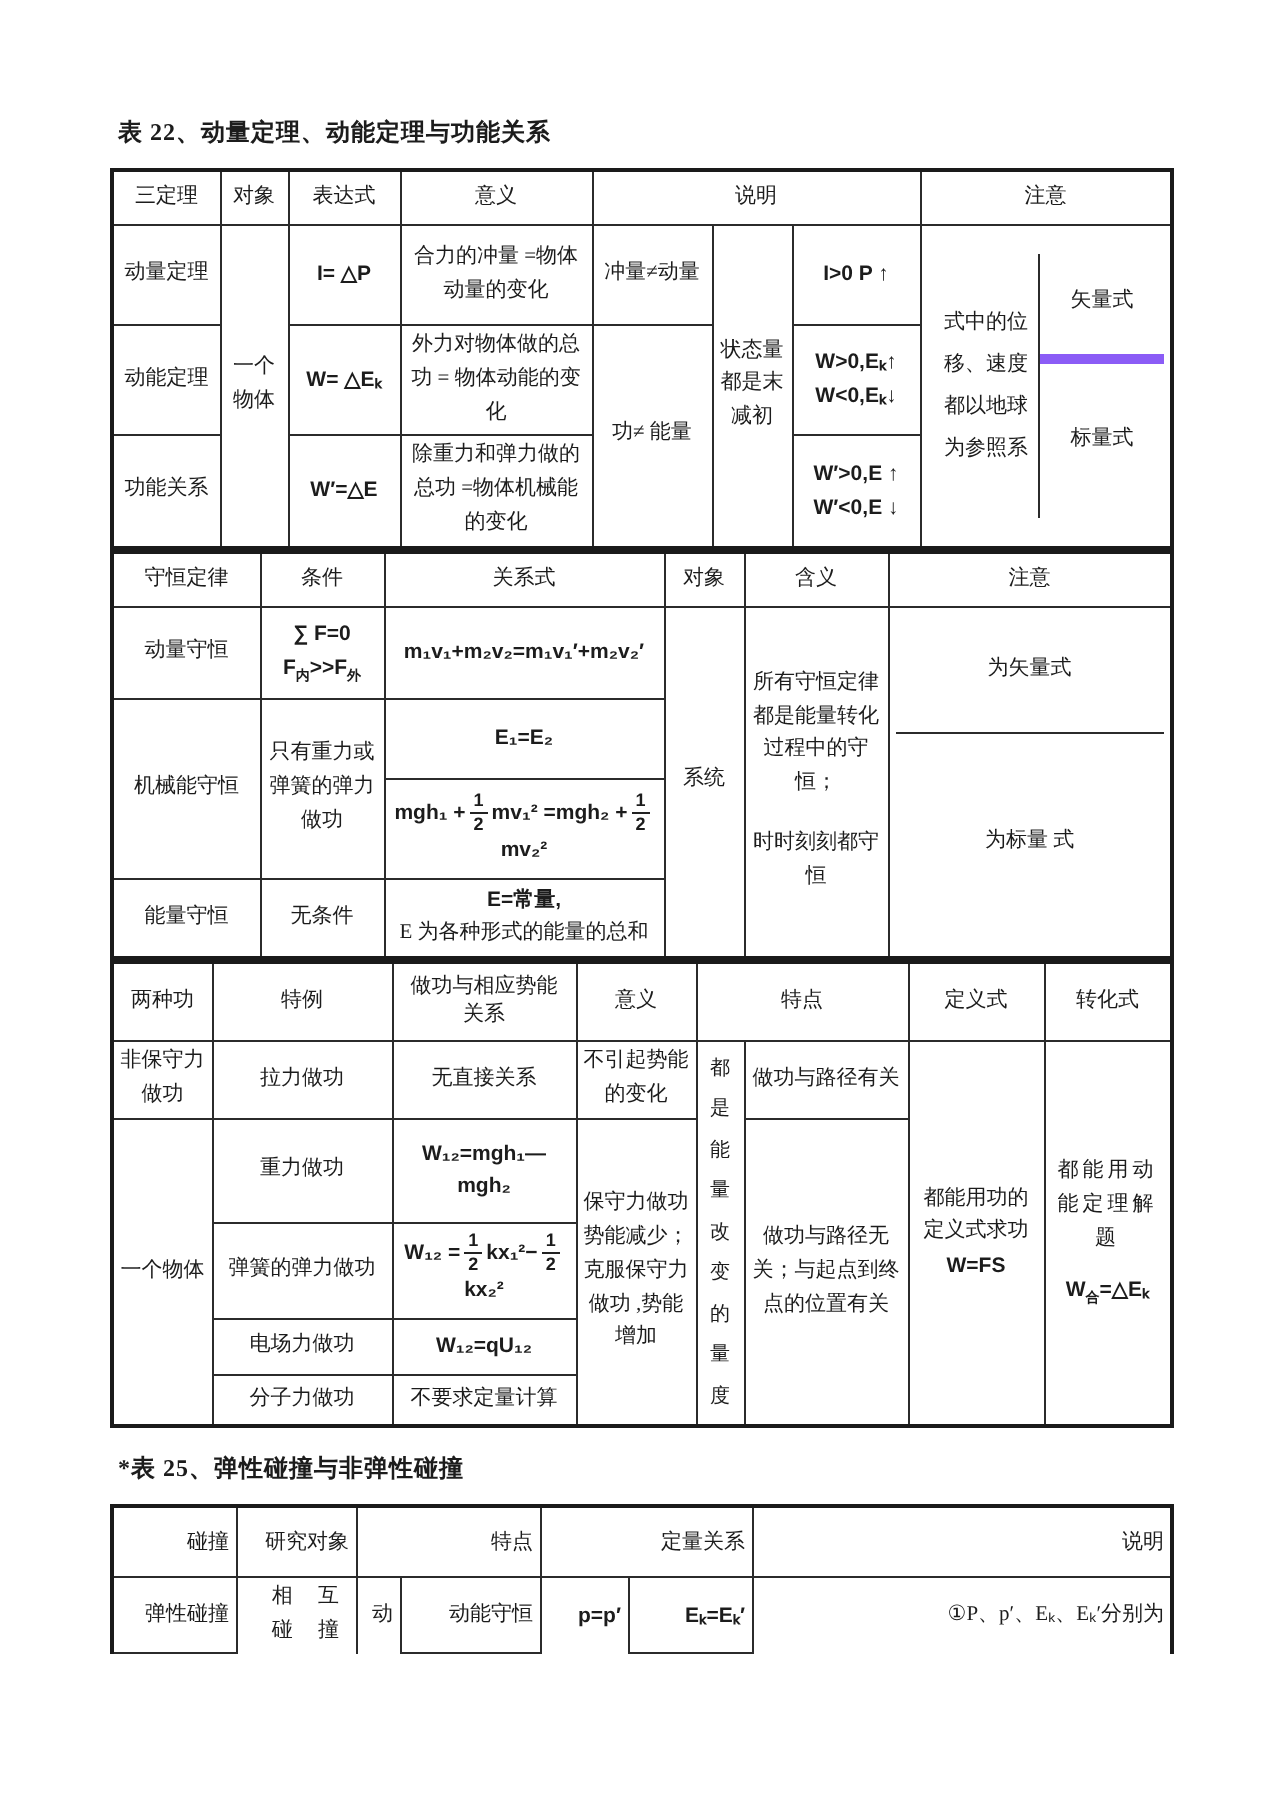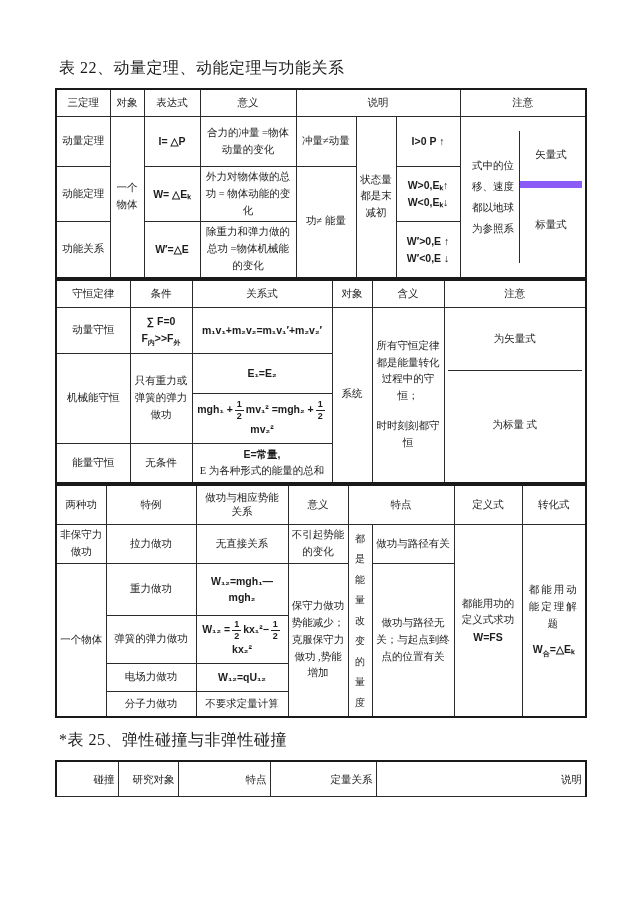--- a/index.html
+++ b/index.html
@@ -1,39 +1,39 @@
 <!DOCTYPE html>
 <html><head>
 <meta charset="utf-8">
 <style>
   html,body{margin:0;padding:0;background:#ffffff;}
   .page{width:640px;height:906px;background:#ffffff;position:relative;overflow:hidden;
         font-family:"Liberation Serif", serif;color:#1c1c1c;}
   .content{padding:58px 0 0 55px;width:532px;}
-  .title{font-size:16px;font-weight:normal;letter-spacing:.5px;margin:0 0 9px 4px;}
+  .title{font-size:12px;font-weight:bold;letter-spacing:.5px;margin:0 0 9px 4px;}
   .gap{margin-top:12px;}
   table.t{border-collapse:collapse;table-layout:fixed;width:530px;font-size:10.5px;
           border:2px solid #1a1a1a;}
   .t td{border:1px solid #2b2b2b;text-align:center;vertical-align:middle;
         padding:2px 3px;line-height:1.6;overflow:hidden;}
   .hrow td{height:22px;line-height:1.3;}
   .left{text-align:left;padding:2px 5px;line-height:1.75;}
   .formula{font-family:"Liberation Sans", sans-serif;font-weight:bold;font-size:10.5px;}
   .formula sub{font-size:7px;}
   .frac{display:inline-flex;flex-direction:column;vertical-align:middle;line-height:1;
         font-size:9px;margin:0 2px;font-family:"Liberation Sans",sans-serif;font-weight:bold;}
   .frac .fn{border-bottom:1px solid #222;padding:0 2px 1px;}
   .frac .fd{padding-top:1px;}
   .p0{padding:0;}
   
   .att-wrap{display:flex;height:100%;min-height:132px;}
   .att-left{flex:1;border-right:1px solid #2b2b2b;display:flex;flex-direction:column;
             justify-content:center;text-align:right;padding:4px 5px;line-height:2.0;}
   .att-right{width:62px;display:flex;flex-direction:column;}
-  .att-top{height:50px;border-bottom:7px solid #8b5cf6;display:flex;align-items:center;justify-content:center;}
+  .att-top{height:50px;border-bottom:5px solid #8b5cf6;display:flex;align-items:center;justify-content:center;}
   .att-bot{flex:1;display:flex;align-items:center;justify-content:center;}
   
   .note-wrap{display:flex;flex-direction:column;height:100%;min-height:170px;}
   .note-top{height:60px;border-bottom:1px solid #2b2b2b;display:flex;align-items:center;justify-content:center;}
   .note-bot{flex:1;display:flex;align-items:center;justify-content:center;}
   .mt{margin-top:13px;}
   .vtxt{width:12px;margin:0 auto;word-break:break-all;line-height:2.05;font-size:10px;text-align:center;}
   .spaced{letter-spacing:5px;}
   .lsp{letter-spacing:2px;}
   
@@ -267,17 +267,26 @@
           <col style="width:210px">
     </colgroup>
     <tbody>
           <tr class="hrow">
       <td class="bb">碰撞</td>
       <td class="bb">研究对象</td>
       <td class="bb" colspan="2">特点</td>
       <td class="bb" colspan="2">定量关系</td>
       <td class="bb">说明</td>
     </tr>
+    <tr>
+      <td class="bb">弹性碰撞</td>
+      <td class="spaced">相 互 碰 撞</td>
+      <td>动</td>
+      <td class="bb">动能守恒</td>
+      <td class="formula">p=p′</td>
+      <td class="bb formula">Eₖ=Eₖ′</td>
+      <td>①P、p′、Eₖ、Eₖ′分别为</td>
+    </tr>
   </tbody>
       </table>
 
  </div>
 </div>
 
 </body></html>

